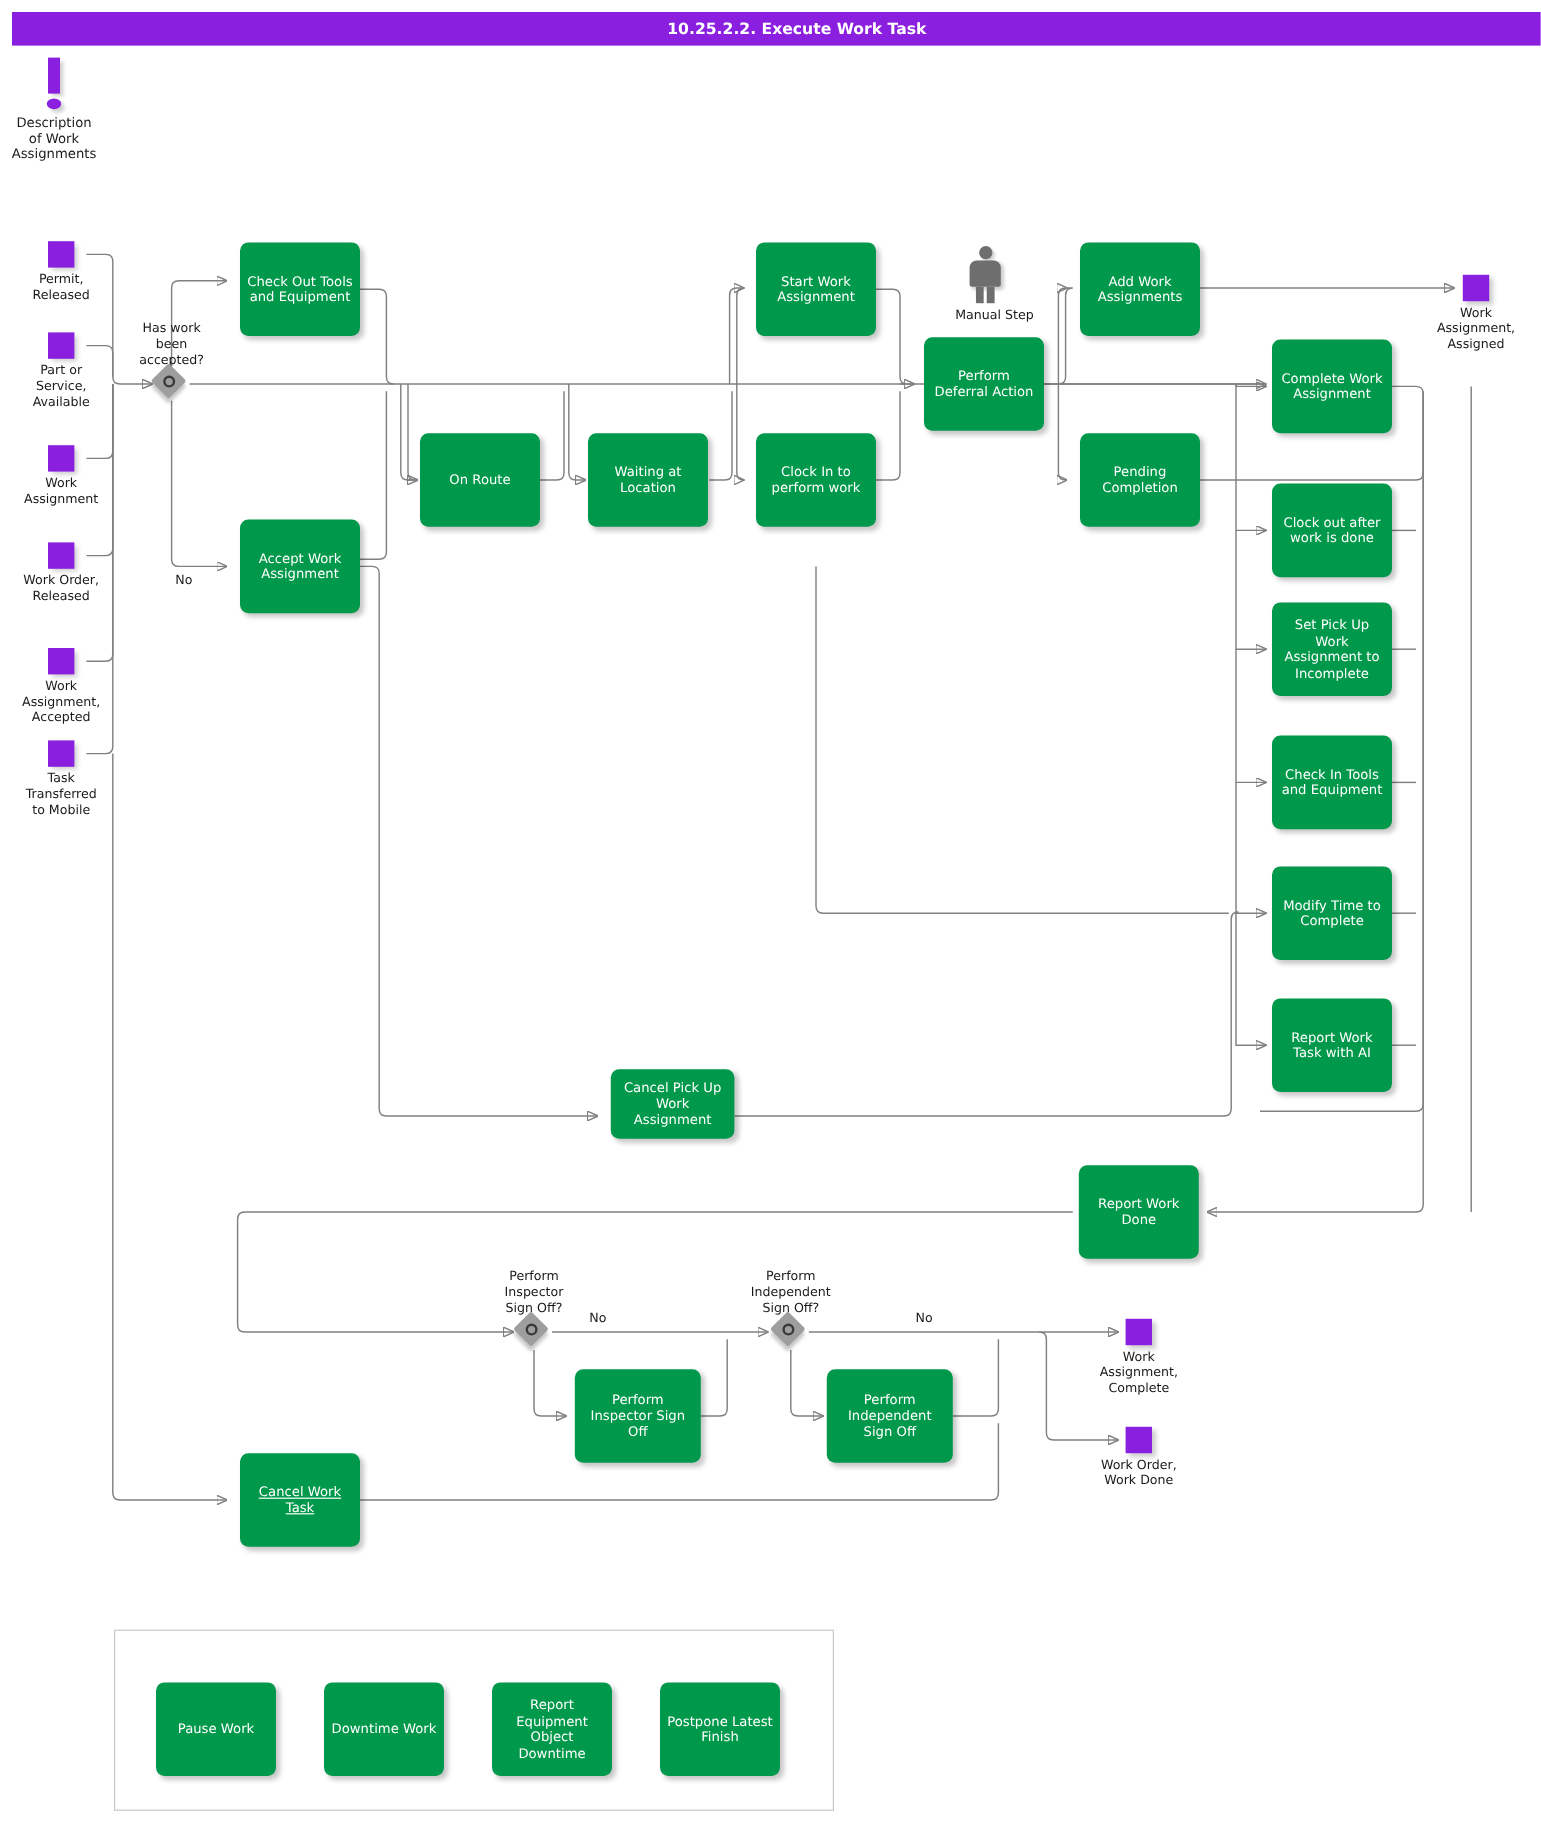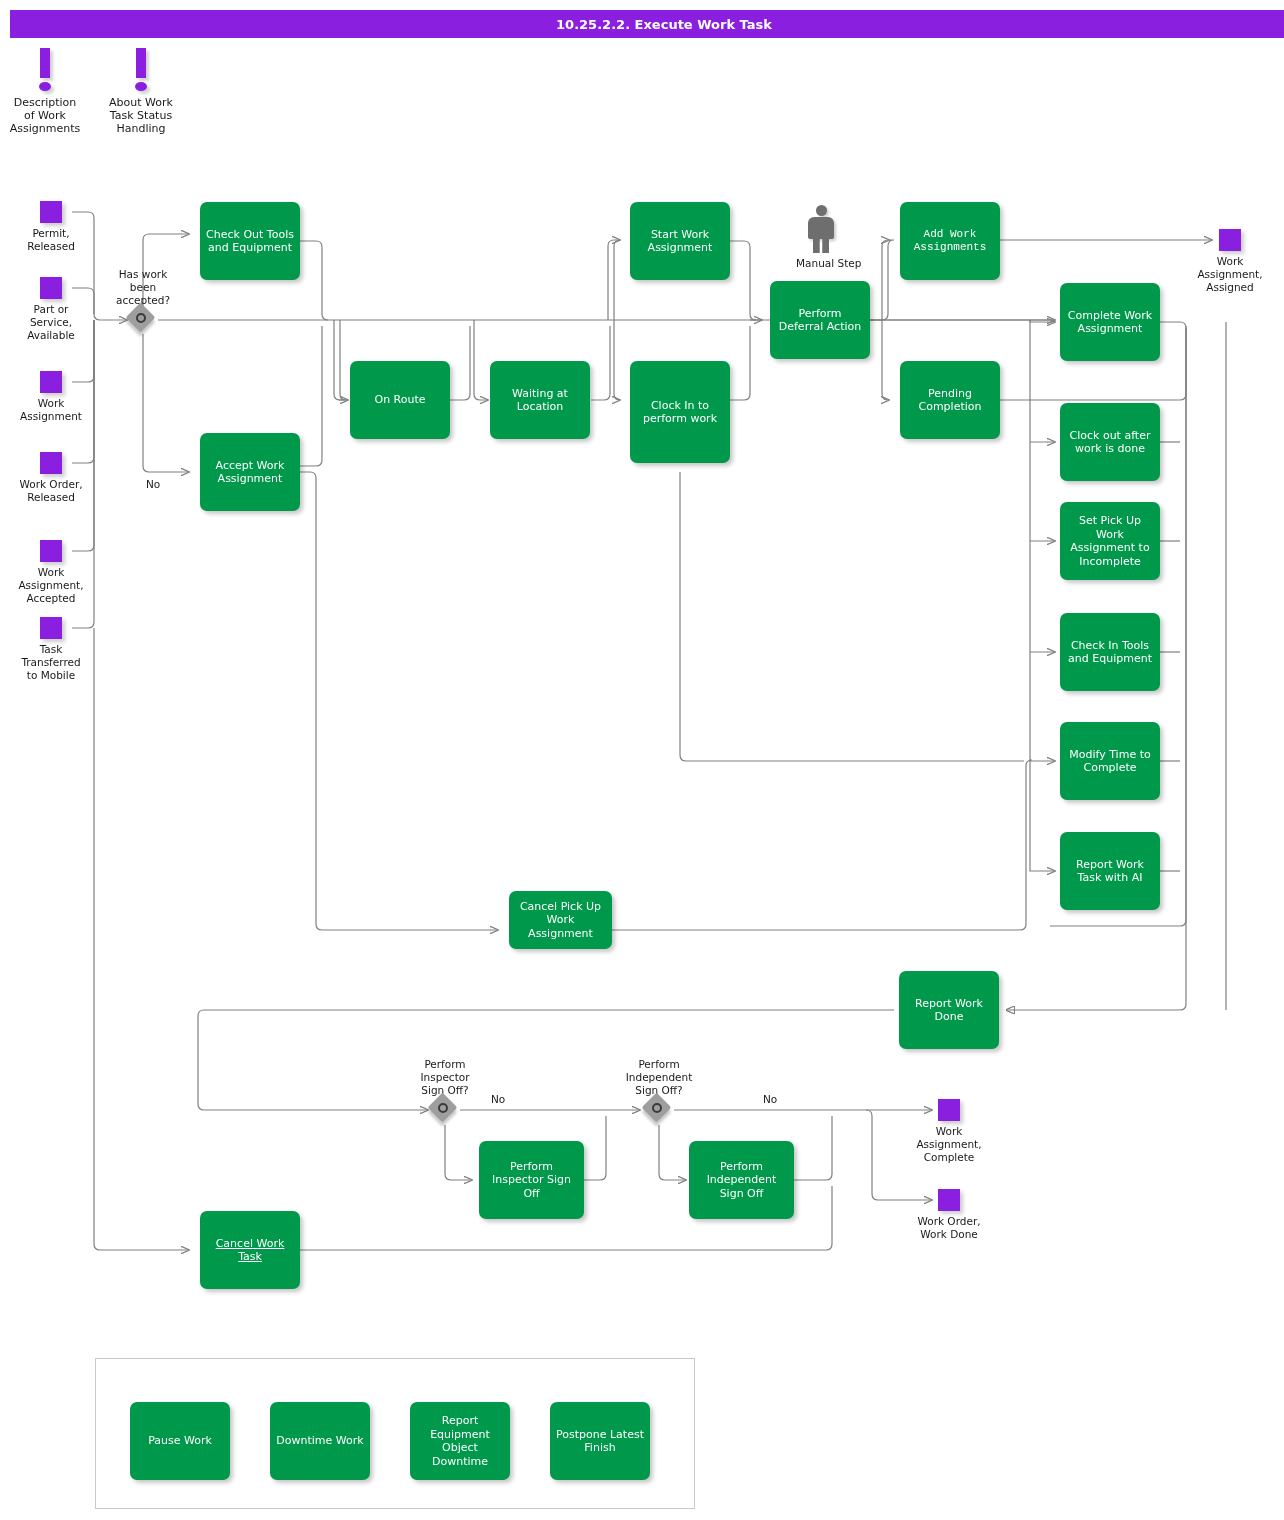--- a/index.html
+++ b/index.html
@@ -176,27 +176,20 @@
     <path d="M300,1250 H826 Q832,1250 832,1244 V1186"></path>
   </svg>
 
   <div class="note" style="left:0px;top:48px;">
     <div class="bang">
         <div class="bar"></div>
         <div class="dot"></div>
       </div>
     <div class="txt">Description<br>of Work<br>Assignments</div>
   </div>
-  <div class="note" style="left:96px;top:48px;">
-    <div class="bang">
-        <div class="bar"></div>
-        <div class="dot"></div>
-      </div>
-    <div class="txt">About Work<br>Task Status<br>Handling</div>
-  </div>
 
   <div class="evt" style="left:40px;top:201px;">
     <div class="sq"></div>
     <div class="lbl">Permit,<br>Released</div>
   </div>
   <div class="evt" style="left:40px;top:277px;">
     <div class="sq"></div>
     <div class="lbl">Part or<br>Service,<br>Available</div>
   </div>
   <div class="evt" style="left:40px;top:371px;">
@@ -254,23 +247,23 @@
     <div class="body"></div>
     <div class="legs"></div>
     <div class="alabel">Manual Step</div>
   </div>
 
   <div class="task" style="left:200px;top:202px;width:100px;height:78px;">Check Out Tools<br>and Equipment</div>
   <div class="task" style="left:200px;top:433px;width:100px;height:78px;">Accept Work<br>Assignment</div>
   <div class="task" style="left:350px;top:361px;width:100px;height:78px;">On Route</div>
   <div class="task" style="left:490px;top:361px;width:100px;height:78px;">Waiting at<br>Location</div>
   <div class="task" style="left:630px;top:202px;width:100px;height:78px;">Start Work<br>Assignment</div>
-  <div class="task" style="left:630px;top:361px;width:100px;height:102px;">Clock In to<br>perform work</div>
+  <div class="task" style="left:630px;top:361px;width:100px;height:78px;">Clock In to<br>perform work</div>
   <div class="task" style="left:770px;top:281px;width:100px;height:78px;">Perform<br>Deferral Action</div>
-  <div class="task" style="left:900px;top:202px;width:100px;height:78px;font-family:Liberation Mono, monospace;">Add Work<br>Assignments</div>
+  <div class="task" style="left:900px;top:202px;width:100px;height:78px;">Add Work<br>Assignments</div>
   <div class="task" style="left:900px;top:361px;width:100px;height:78px;">Pending<br>Completion</div>
   <div class="task" style="left:1060px;top:283px;width:100px;height:78px;">Complete Work<br>Assignment</div>
   <div class="task" style="left:1060px;top:403px;width:100px;height:78px;">Clock out after<br>work is done</div>
   <div class="task" style="left:1060px;top:502px;width:100px;height:78px;">Set Pick Up<br>Work<br>Assignment to<br>Incomplete</div>
   <div class="task" style="left:1060px;top:613px;width:100px;height:78px;">Check In Tools<br>and Equipment</div>
   <div class="task" style="left:1060px;top:722px;width:100px;height:78px;">Modify Time to<br>Complete</div>
   <div class="task" style="left:1060px;top:832px;width:100px;height:78px;">Report Work<br>Task with AI</div>
   <div class="task" style="left:509px;top:891px;width:103px;height:58px;">Cancel Pick Up<br>Work<br>Assignment</div>
   <div class="task" style="left:899px;top:971px;width:100px;height:78px;">Report Work<br>Done</div>
   <div class="task" style="left:479px;top:1141px;width:105px;height:78px;">Perform<br>Inspector Sign<br>Off</div>

